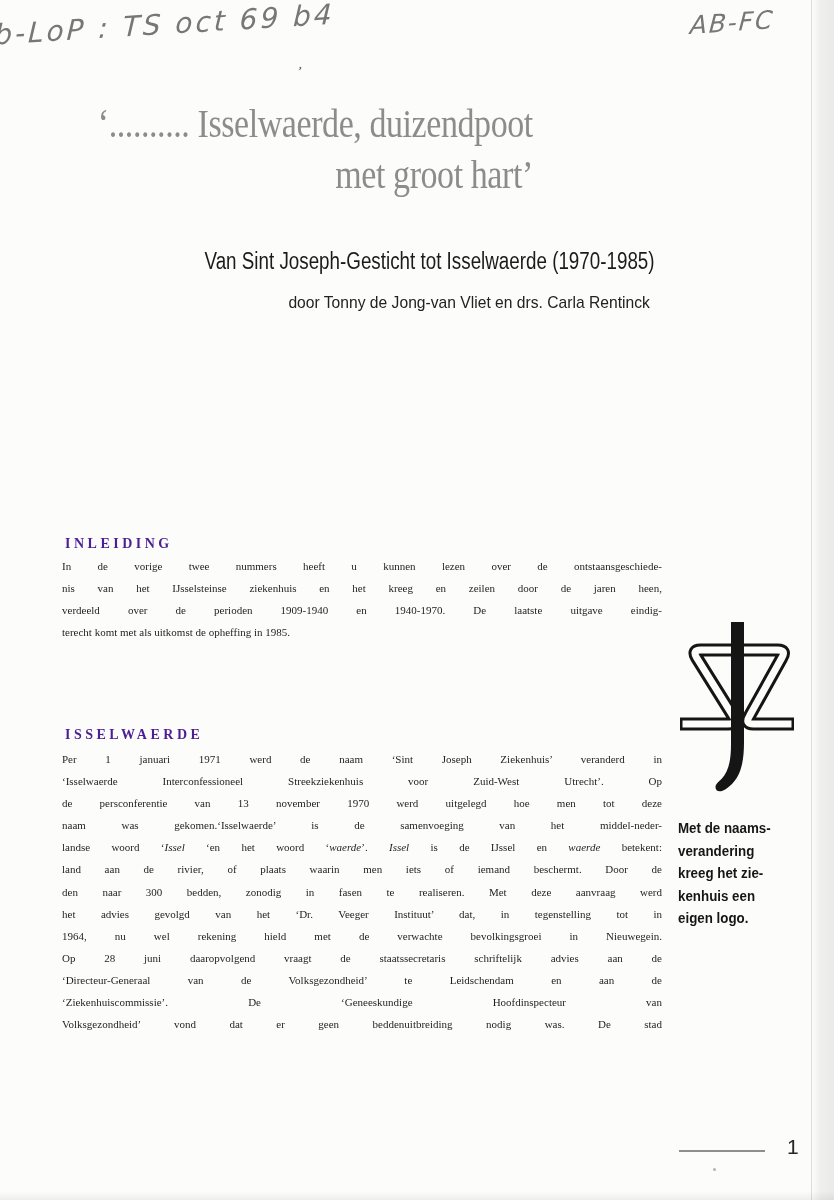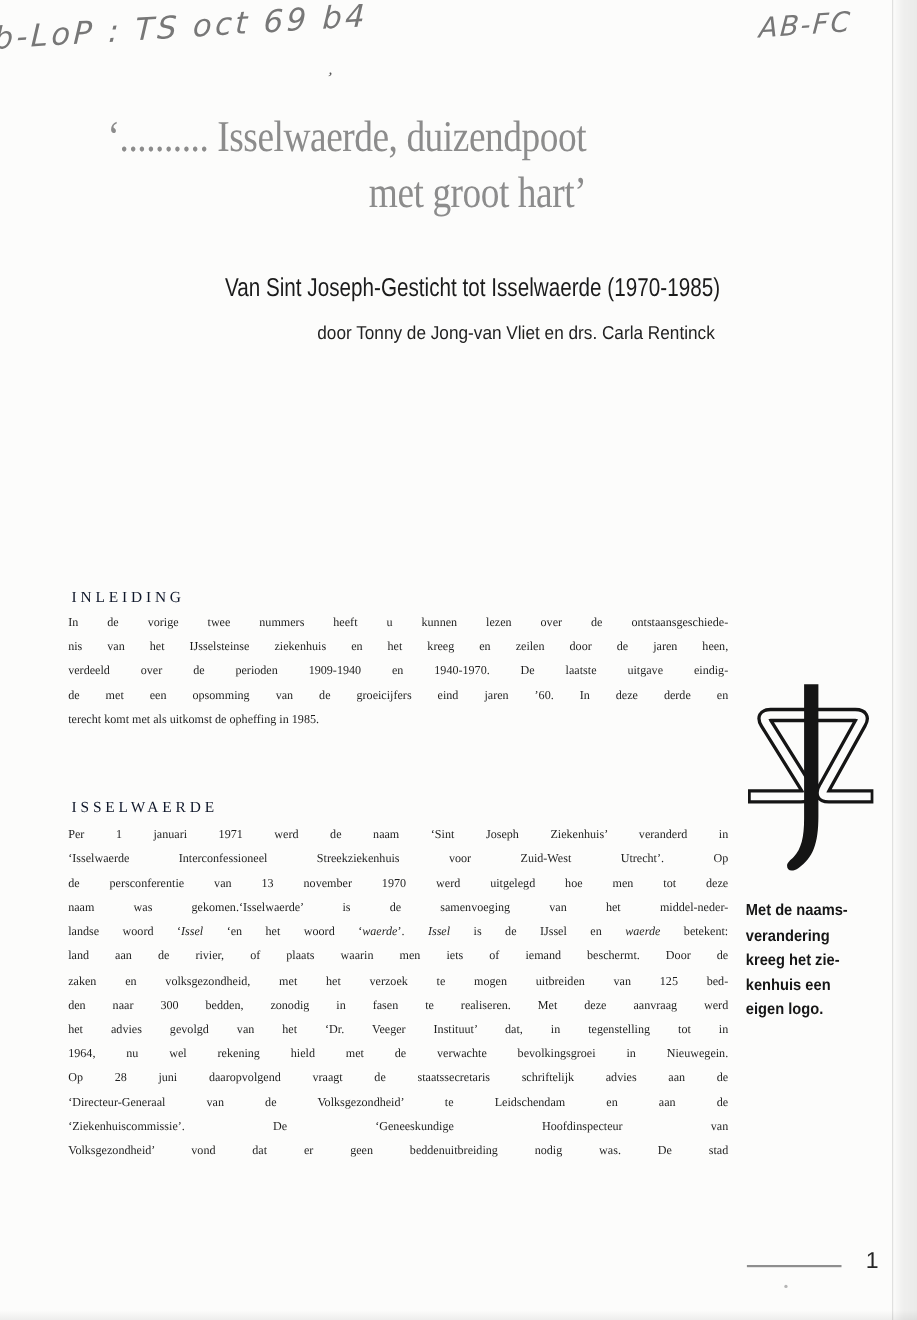--- a/index.html
+++ b/index.html
@@ -21,22 +21,22 @@
   .title{position:absolute;top:98px;right:301px;margin:0;font-weight:normal;
          color:#8c8c8c;font-size:40px;line-height:51px;text-align:right;white-space:nowrap;
          letter-spacing:-0.5px;transform:scaleX(0.85);transform-origin:100% 0;}
   .title span{display:block;}
   .subtitle{position:absolute;top:248px;right:179px;margin:0;font-weight:normal;
          font-family:"Liberation Sans",sans-serif;font-size:23.5px;color:#1b1b1b;
          white-space:nowrap;transform:scaleX(0.80);transform-origin:100% 0;}
   .byline{position:absolute;top:293px;right:184px;font-family:"Liberation Sans",sans-serif;
          font-size:17px;color:#222;white-space:nowrap;transform:scaleX(0.92);transform-origin:100% 0;}
   
-  .heading{position:absolute;left:65px;margin:0;font-size:14px;font-weight:normal;
-         letter-spacing:3.5px;color:#0f172a;font-family:"Liberation Serif",serif;}
+  .heading{position:absolute;left:65px;margin:0;font-size:14px;font-weight:bold;
+         letter-spacing:3.5px;color:#4c1d95;font-family:"Liberation Serif",serif;}
   .heading.h1{top:536px;}
   .heading.h2{top:727px;}
   
   .bodycol{position:absolute;left:62px;width:600px;font-size:11px;line-height:22.1px;}
   .bodycol.b1{top:555px;}
   .bodycol.b2{top:748px;}
   .bodycol .line{text-align:justify;text-align-last:justify;}
   .bodycol .line.end{text-align-last:left;}
   .bodycol em{font-style:italic;}
   
@@ -66,33 +66,31 @@
   </h1>
 
   <h2 class="subtitle">Van Sint Joseph-Gesticht tot Isselwaerde (1970-1985)</h2>
   <div class="byline">door Tonny de Jong-van Vliet en drs. Carla Rentinck</div>
 
   <h3 class="heading h1">INLEIDING</h3>
   <div class="bodycol b1">
       <div class="line"><span>In de vorige twee nummers heeft u kunnen lezen over de ontstaansgeschiede-</span></div>
       <div class="line"><span>nis van het IJsselsteinse ziekenhuis en het kreeg en zeilen door de jaren heen,</span></div>
       <div class="line"><span>verdeeld over de perioden 1909-1940 en 1940-1970. De laatste uitgave eindig-</span></div>
-      <div class="line"><span>de met een opsomming van de groeicijfers eind jaren ’60. In deze derde en</span></div>
       <div class="line end"><span>terecht komt met als uitkomst de opheffing in 1985.</span></div>
     </div>
 
   <h3 class="heading h2">ISSELWAERDE</h3>
   <div class="bodycol b2">
       <div class="line"><span>Per 1 januari 1971 werd de naam ‘Sint Joseph Ziekenhuis’ veranderd in</span></div>
       <div class="line"><span>‘Isselwaerde Interconfessioneel Streekziekenhuis voor Zuid-West Utrecht’. Op</span></div>
       <div class="line"><span>de persconferentie van 13 november 1970 werd uitgelegd hoe men tot deze</span></div>
       <div class="line"><span>naam was gekomen.‘Isselwaerde’ is de samenvoeging van het middel-neder-</span></div>
       <div class="line"><span>landse woord ‘</span><em>Issel</em><span> ‘en het woord ‘</span><em>waerde</em><span>’. </span><em>Issel</em><span> is de IJssel en </span><em>waerde</em><span> betekent:</span></div>
       <div class="line"><span>land aan de rivier, of plaats waarin men iets of iemand beschermt. Door de</span></div>
-      <div class="line"><span>zaken en volksgezondheid, met het verzoek te mogen uitbreiden van 125 bed-</span></div>
       <div class="line"><span>den naar 300 bedden, zonodig in fasen te realiseren. Met deze aanvraag werd</span></div>
       <div class="line"><span>het advies gevolgd van het ‘Dr. Veeger Instituut’ dat, in tegenstelling tot in</span></div>
       <div class="line"><span>1964, nu wel rekening hield met de verwachte bevolkingsgroei in Nieuwegein.</span></div>
       <div class="line"><span>Op 28 juni daaropvolgend vraagt de staatssecretaris schriftelijk advies aan de</span></div>
       <div class="line"><span>‘Directeur-Generaal van de Volksgezondheid’ te Leidschendam en aan de</span></div>
       <div class="line"><span>‘Ziekenhuiscommissie’. De ‘Geneeskundige Hoofdinspecteur van</span></div>
       <div class="line"><span>Volksgezondheid’ vond dat er geen beddenuitbreiding nodig was. De stad</span></div>
     </div>
 
   <figure class="logo">

